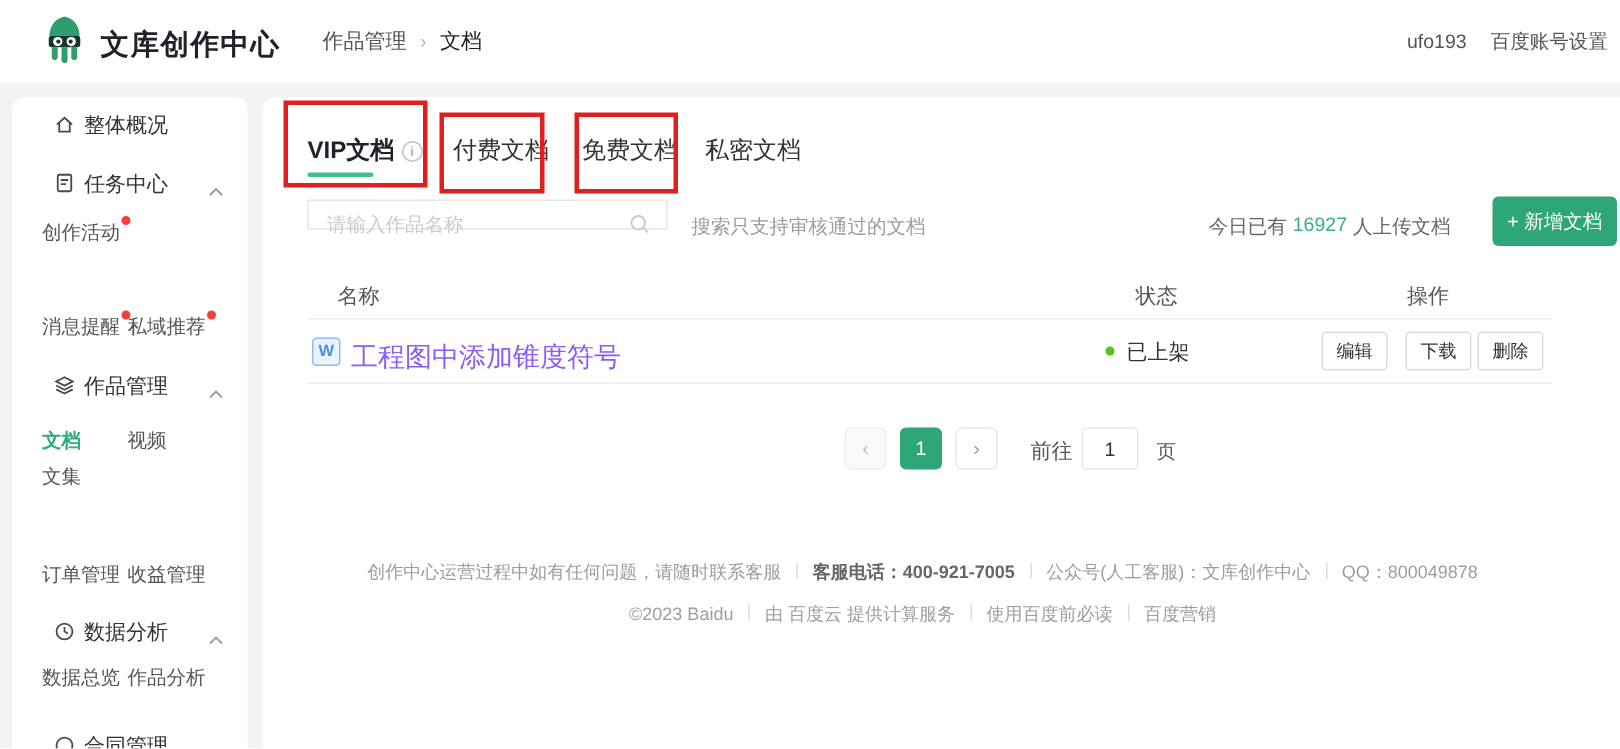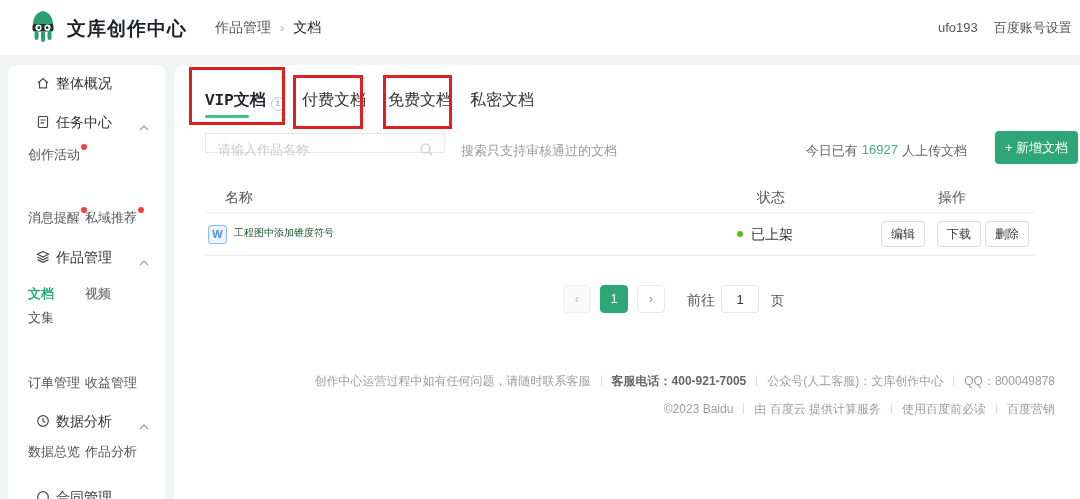--- a/index.html
+++ b/index.html
@@ -22,55 +22,55 @@
 
   
   .nav-main { position:absolute; left:0; width:157px; height:18px; display:flex; align-items:center; gap:5px; padding-left:27px; font-size:14px; color:#333; cursor:pointer; }
   .nav-main svg { flex:0 0 auto; }
   .nav-chevron { position:absolute; right:15px; top:5px; }
   .nav-sub { position:absolute; font-size:13px; color:#555; height:16px; line-height:16px; cursor:pointer; }
   .nav-sub.active { color:#2fae7d; font-weight:bold; }
   .reddot { display:inline-block; width:6px; height:6px; border-radius:50%; background:#f53f3f; vertical-align:top; margin:-3px 0 0 1px; }
 
   
-  .tab { position:absolute; top:26px; height:20px; line-height:20px; font-size:16px; color:#333; cursor:pointer; display:flex; align-items:flex-end; gap:5px;font-family:Liberation Mono, monospace; }
+  .tab { position:absolute; top:26px; height:20px; line-height:20px; font-size:16px; color:#333; cursor:pointer; display:flex; align-items:center; gap:5px; }
   .tab.active { color:#1f2329; font-weight:bold; }
   .tab-underline { position:absolute; left:30px; top:50px; width:44px; height:3px; background:#3fbf92; border-radius:2px; }
   .info-icon { display:inline-flex; width:14px; height:14px; border:1px solid #c3c3c3; border-radius:50%; color:#b3b3b3; font-size:9px; font-weight:bold; align-items:center; justify-content:center; font-style:normal; }
 
   
   .search-box { position:absolute; left:30px; top:68px; width:240px; height:20px; border:1px solid #e6e6e6; border-radius:0; background:#fff; }
   .search-box input { width:200px; height:30px; border:0; outline:none; padding-left:12px; font-size:13px; color:#333; background:transparent; }
   .search-box input::placeholder { color:#ccc; }
   .search-icon { position:absolute; right:10px; top:8px; }
   .search-hint { position:absolute; left:286px; top:77px; font-size:13px; color:#9b9b9b; }
   .upload-stat { position:absolute; right:128px; top:77px; font-size:13px; color:#666; display:flex; gap:4px; }
   .stat-count { color:#3fae85; }
   .add-btn { position:absolute; left:820px; top:66px; width:83px; height:33px; background:#2fa678; border:0; border-radius:4px; color:#fff; font-size:13px; cursor:pointer; font-family:inherit; }
 
   
   .th { position:absolute; top:124px; font-size:14px; color:#555; }
   .tline { position:absolute; left:30px; width:830px; height:1px; background:#ededed; }
   .doc-badge { position:absolute; left:33px; top:160px; width:19px; height:19px; background:#eaf3ff; border:1px solid #8fbaf3; border-radius:3px; color:#4a90e2; font-size:11px; font-weight:bold; text-align:center; line-height:17px; }
-  .doc-name { position:absolute; left:59px; top:161px; font-size:10px; color:#14532d;font-family:Liberation Serif, serif; }
+  .doc-name { position:absolute; left:59px; top:161px; font-size:18px; color:#8b5cf6;font-family:Liberation Serif, serif; }
   .status-dot { position:absolute; left:562px; top:166px; width:6px; height:6px; border-radius:50%; background:#52c41a; }
   .status-text { position:absolute; left:576px; top:161px; font-size:14px; color:#333; }
   .row-btn { position:absolute; top:156px; width:44px; height:26px; background:#fff; border:1px solid #dcdcdc; border-radius:3px; font-size:12px; color:#333; cursor:pointer; font-family:Liberation Serif, serif; }
 
   
   .pg-btn { position:absolute; top:220px; width:28px; height:28px; border-radius:4px; font-size:13px; text-align:center; line-height:26px; cursor:pointer; }
   .pg-prev { left:388px; background:#f9f9fa; border:1px solid #eee; color:#c0c0c0; }
   .pg-current { left:425px; background:#2fa678; border:1px solid #2fa678; color:#fff; }
   .pg-next { left:462px; background:#fff; border:1px solid #e8e8e8; color:#999; }
   .pg-goto { position:absolute; left:512px; top:227px; font-size:14px; color:#555; }
   .pg-input { position:absolute; left:546px; top:220px; width:38px; height:28px; border:1px solid #e6e6e6; border-radius:3px; text-align:center; font-size:13px; color:#333; outline:none; }
   .pg-unit { position:absolute; left:596px; top:227px; font-size:13px; color:#555; }
 
   
-  .footer-line { position:absolute; left:0; width:880px; text-align:right; font-size:12px; color:#9d9d9d; }
+  .footer-line { position:absolute; left:0; width:880px; text-align:center; font-size:12px; color:#9d9d9d; }
   .footer-strong { color:#666; font-weight:bold; }
   .vsep { display:inline-block; width:1px; height:11px; background:#ddd; margin:0 10px; vertical-align:-1px; }
 
   
   .annot { position:absolute; border:3px solid #e01f1f; background:transparent; pointer-events:none; }
 </style>
 </head>
 <body>
 
 <div class="page">

